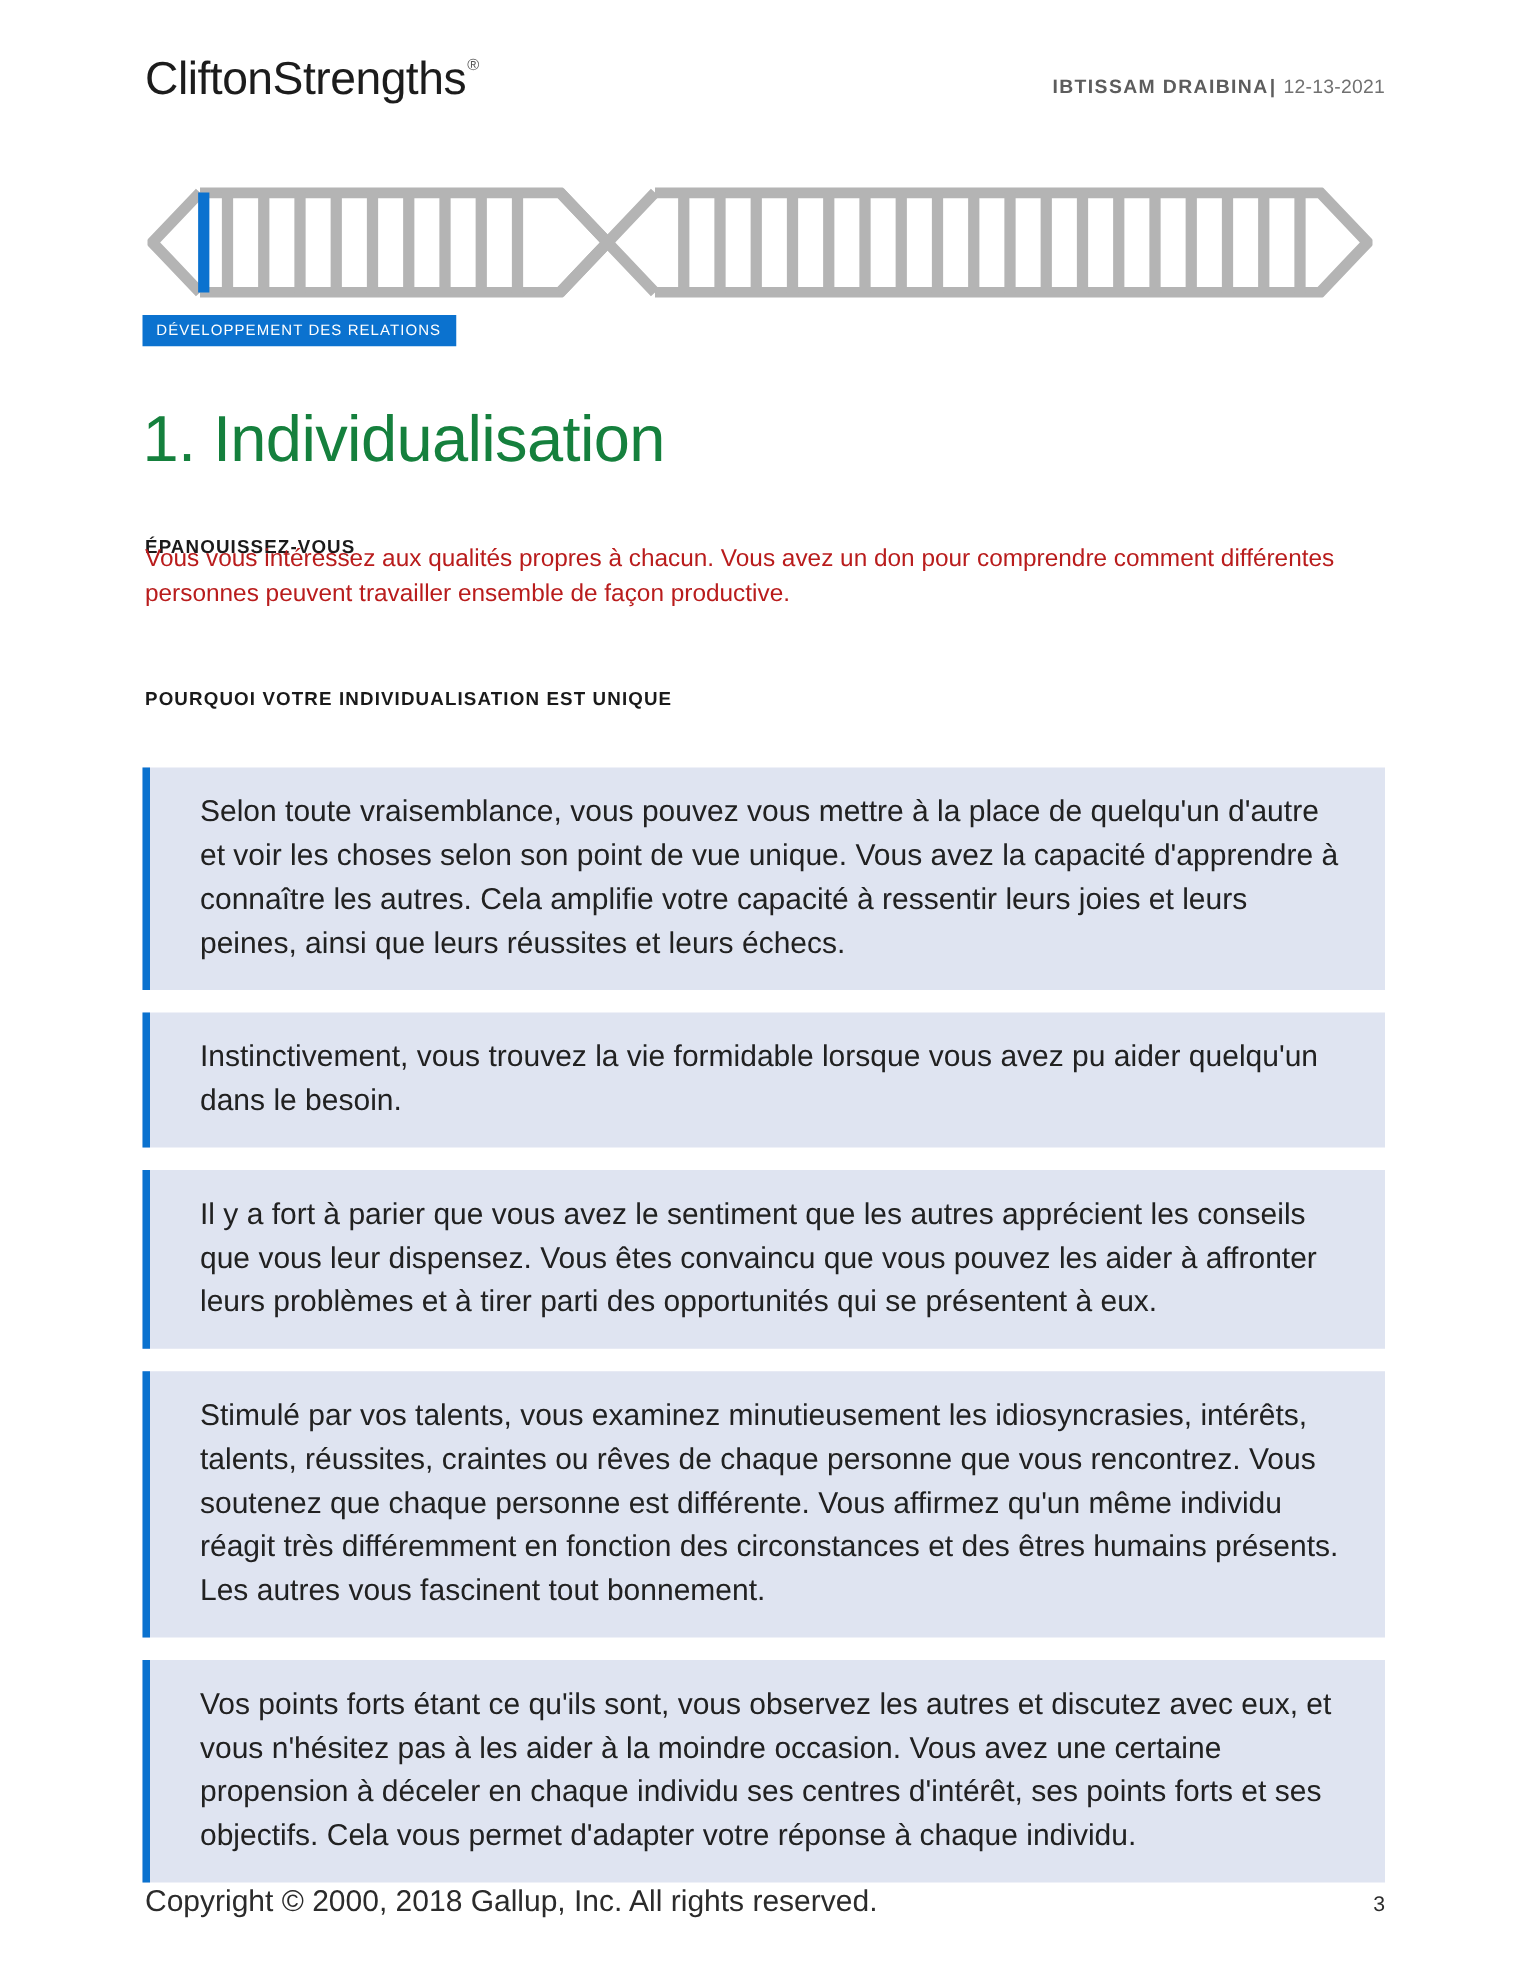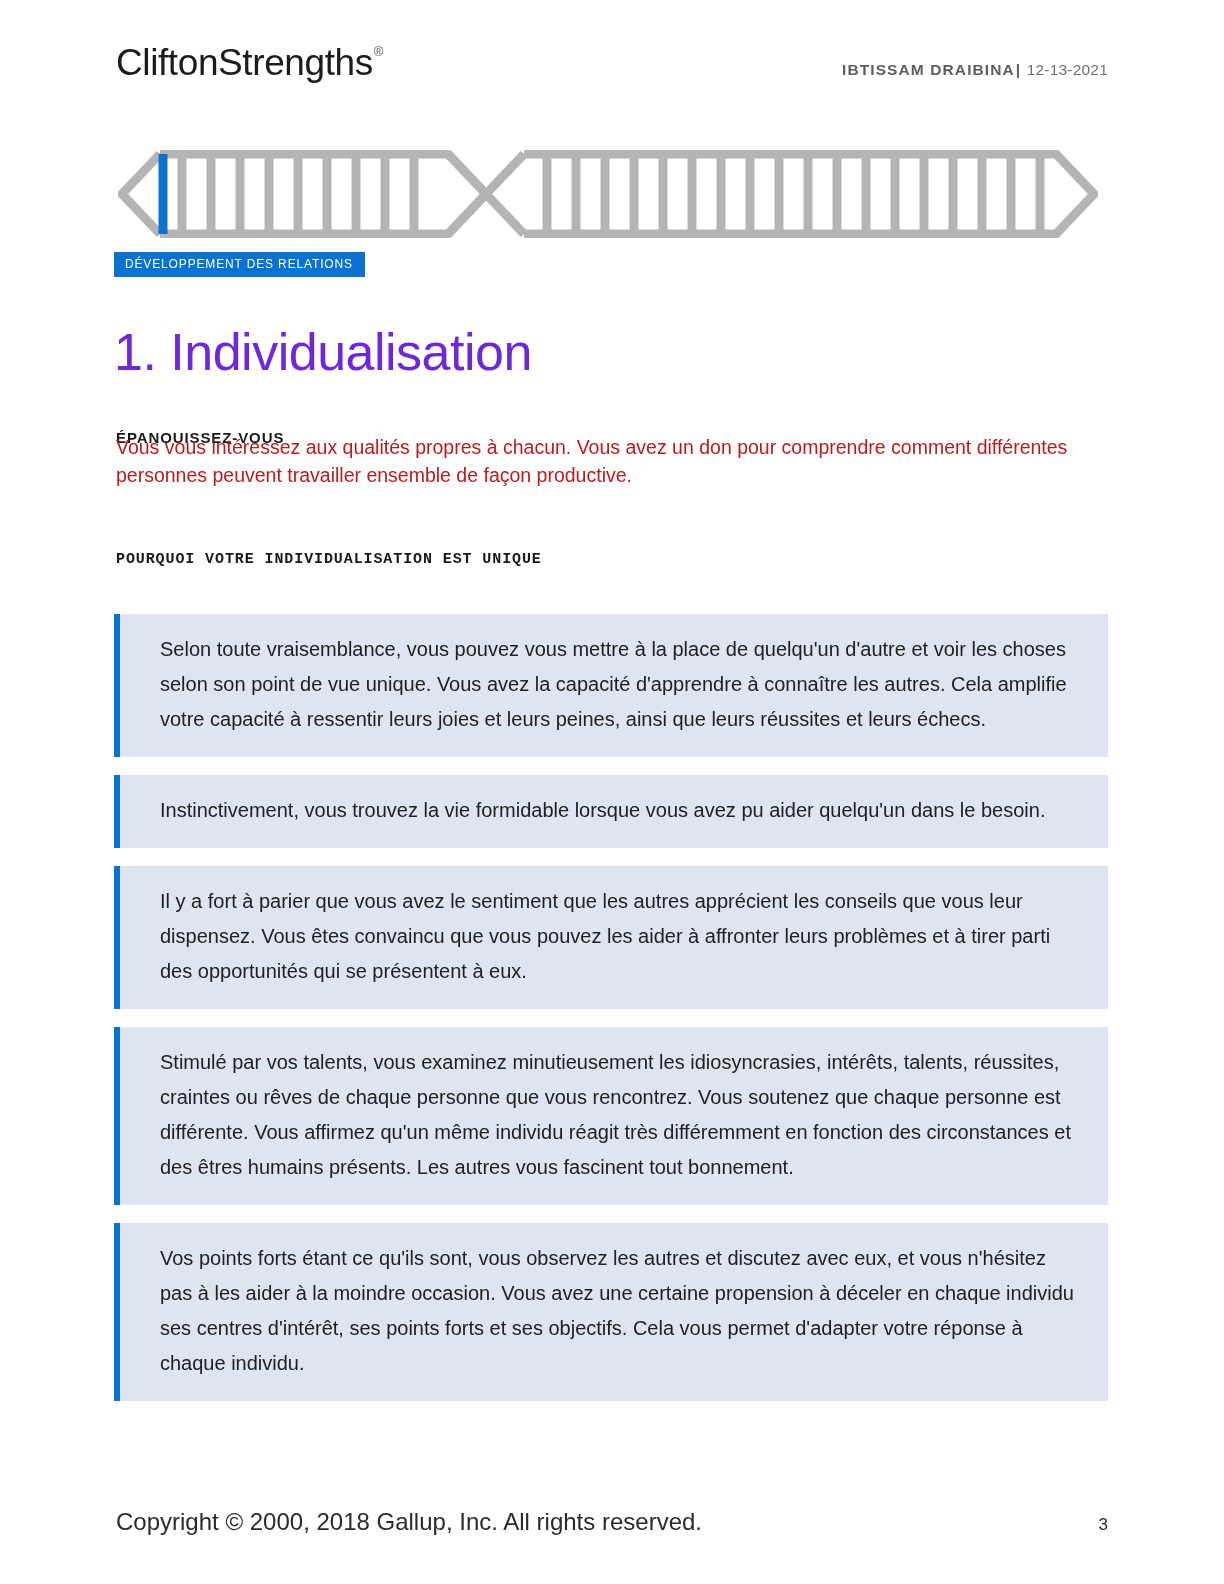--- a/index.html
+++ b/index.html
@@ -100,38 +100,38 @@
   }
 
   
   .title {
     position: absolute;
     left: 114px;
     top: 288px;
     font-size: 52px;
     font-weight: 300;
     letter-spacing: -0.5px;
-    color: #6d28d9;
+    color: #15803d;
     line-height: 1.12;
     white-space: nowrap;
   }
 
   
   .section-heading {
     position: absolute;
     left: 116px;
     font-size: 15px;
     font-weight: bold;
     letter-spacing: 0.9px;
     color: #1a1a1a;
     white-space: nowrap;
     margin-top: 48px;
   }
   .heading-1 { top: 381px; }
-  .heading-2 { top: 503px; font-family: Liberation Mono, monospace; }
+  .heading-2 { top: 503px; }
 
   .body-text {
     position: absolute;
     left: 116px;
     width: 960px;
     font-size: 19.5px;
     line-height: 28px;
     color: #b91c1c;
   }
   .para-1 { top: 413px; }
@@ -150,21 +150,21 @@
   }
   .card {
     position: relative;
     background: #dfe4f1;
     border-left: 6px solid #0b72cf;
     box-sizing: border-box;
     padding: 18px 30px 20px 40px;
     margin-bottom: 18px;
   }
   .card-text {
-    font-size: 20px;
+    font-size: 24px;
     line-height: 35px;
     color: #212121;
   }
 
   
   .footer {
     position: absolute;
     left: 116px;
     right: 116px;
     top: 1508px;

